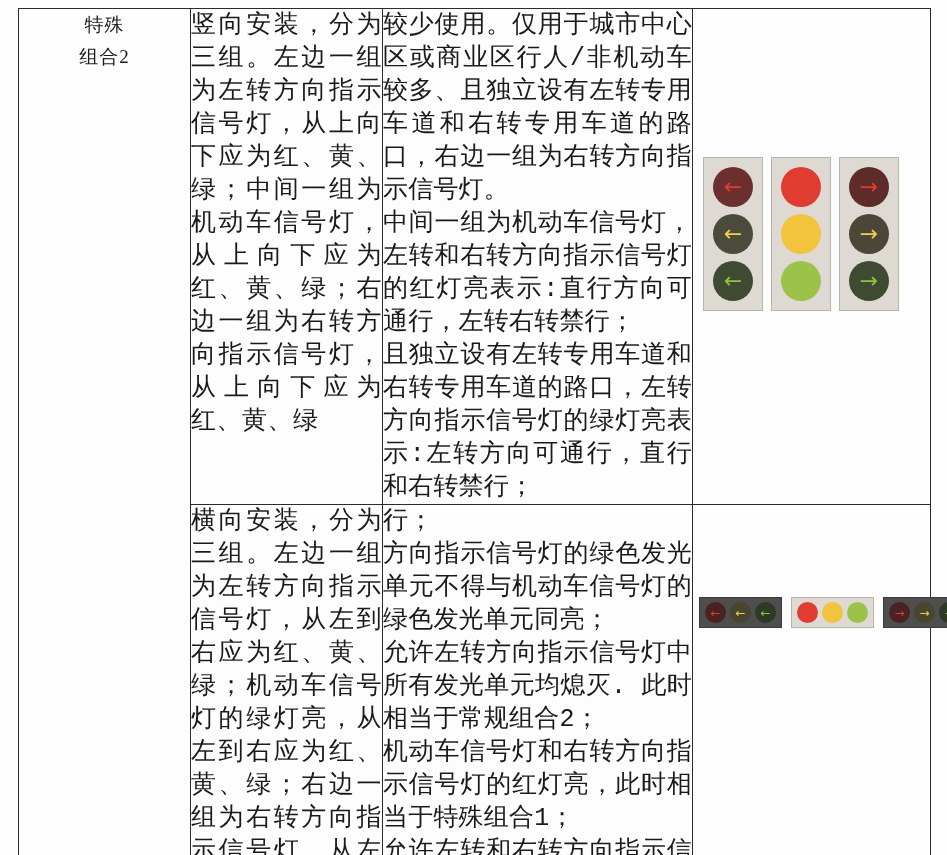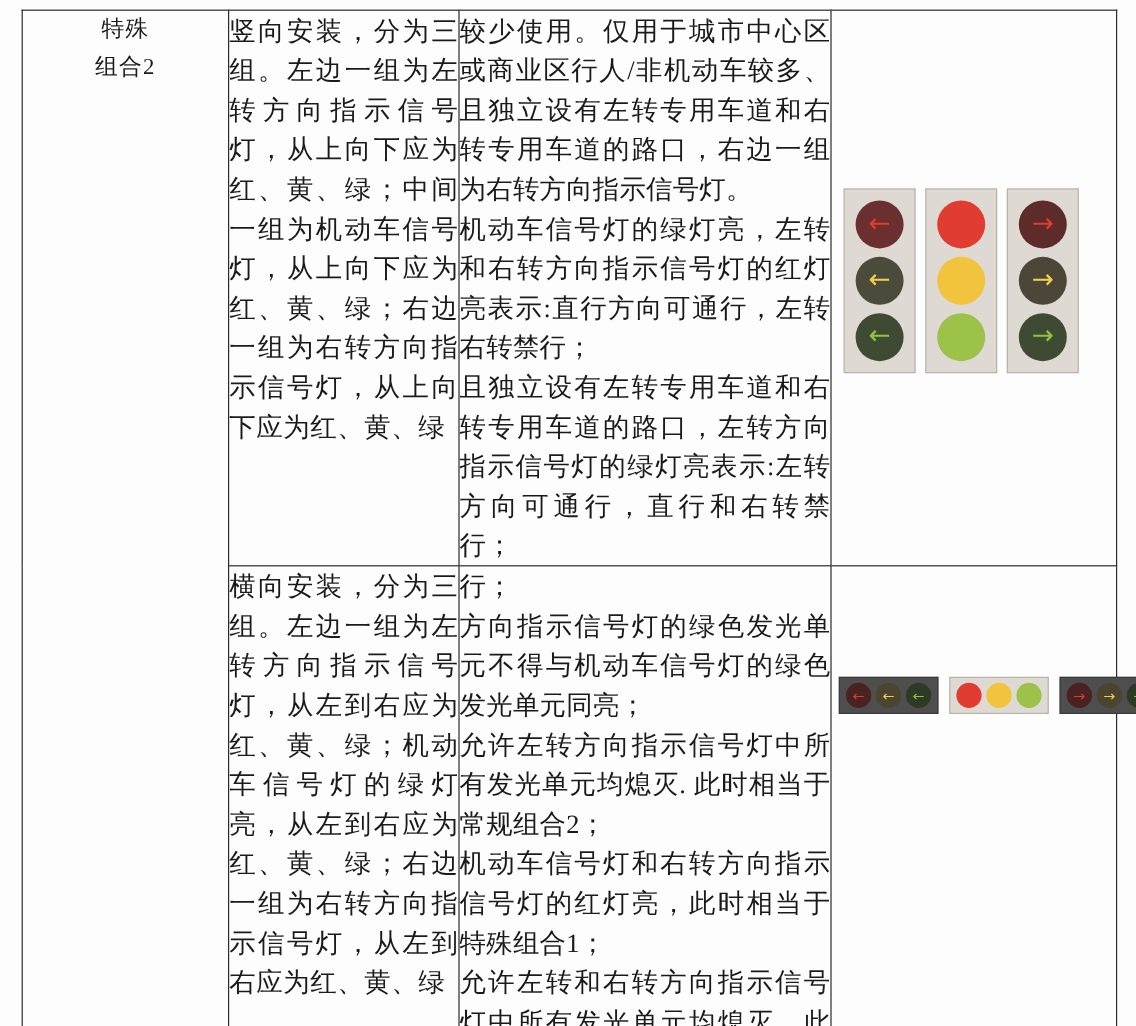--- a/index.html
+++ b/index.html
@@ -45,26 +45,27 @@
     font-size: 19px;
     line-height: 32px;
     letter-spacing: 1px;
   }
   .label-cell .l2 { display: block; }
 
   .desc-cell, .rule-cell {
     padding: 14px 12px 10px 12px;
   }
   .txt {
-    font-size: 22px;
+    font-size: 25px;
     line-height: 33px;
     text-align: justify;
     text-justify: inter-ideograph;
     letter-spacing: 0.5px;
     word-break: break-all;
+    font-family: Liberation Mono, monospace;
   }
   .rule-cell .txt { letter-spacing: 0.2px; }
   .txt p { margin: 0; }
 
   .img-cell {
     position: relative;
     vertical-align: top;
   }
 
   
@@ -199,21 +200,21 @@
 
         <td class="desc-cell">
           <div class="txt">
             <p>竖向安装，分为三组。左边一组为左转方向指示信号灯，从上向下应为红、黄、绿；中间一组为机动车信号灯，从上向下应为红、黄、绿；右边一组为右转方向指示信号灯，从上向下应为红、黄、绿</p>
           </div>
         </td>
 
         <td class="rule-cell">
           <div class="txt">
             <p>较少使用。仅用于城市中心区或商业区行人/非机动车较多、且独立设有左转专用车道和右转专用车道的路口，右边一组为右转方向指示信号灯。</p>
-            <p>机动车信号灯的绿灯亮，左转和右转方向指示信号灯的红灯亮表示:直行方向可通行，左转右转禁行；</p>
+            <p>中间一组为机动车信号灯，左转和右转方向指示信号灯的红灯亮表示:直行方向可通行，左转右转禁行；</p>
             <p>且独立设有左转专用车道和右转专用车道的路口，左转方向指示信号灯的绿灯亮表示:左转方向可通行，直行和右转禁行；</p>
           </div>
         </td>
 
         <td class="img-cell">
           <div class="sig-vert-wrap">
 
             <div class="sig-v">
               <div class="lamp-v" style="background:#6b2f2f;color:#e03c31;">←</div>
               <div class="lamp-v" style="background:#4b4b3c;color:#f2d14a;">←</div>

